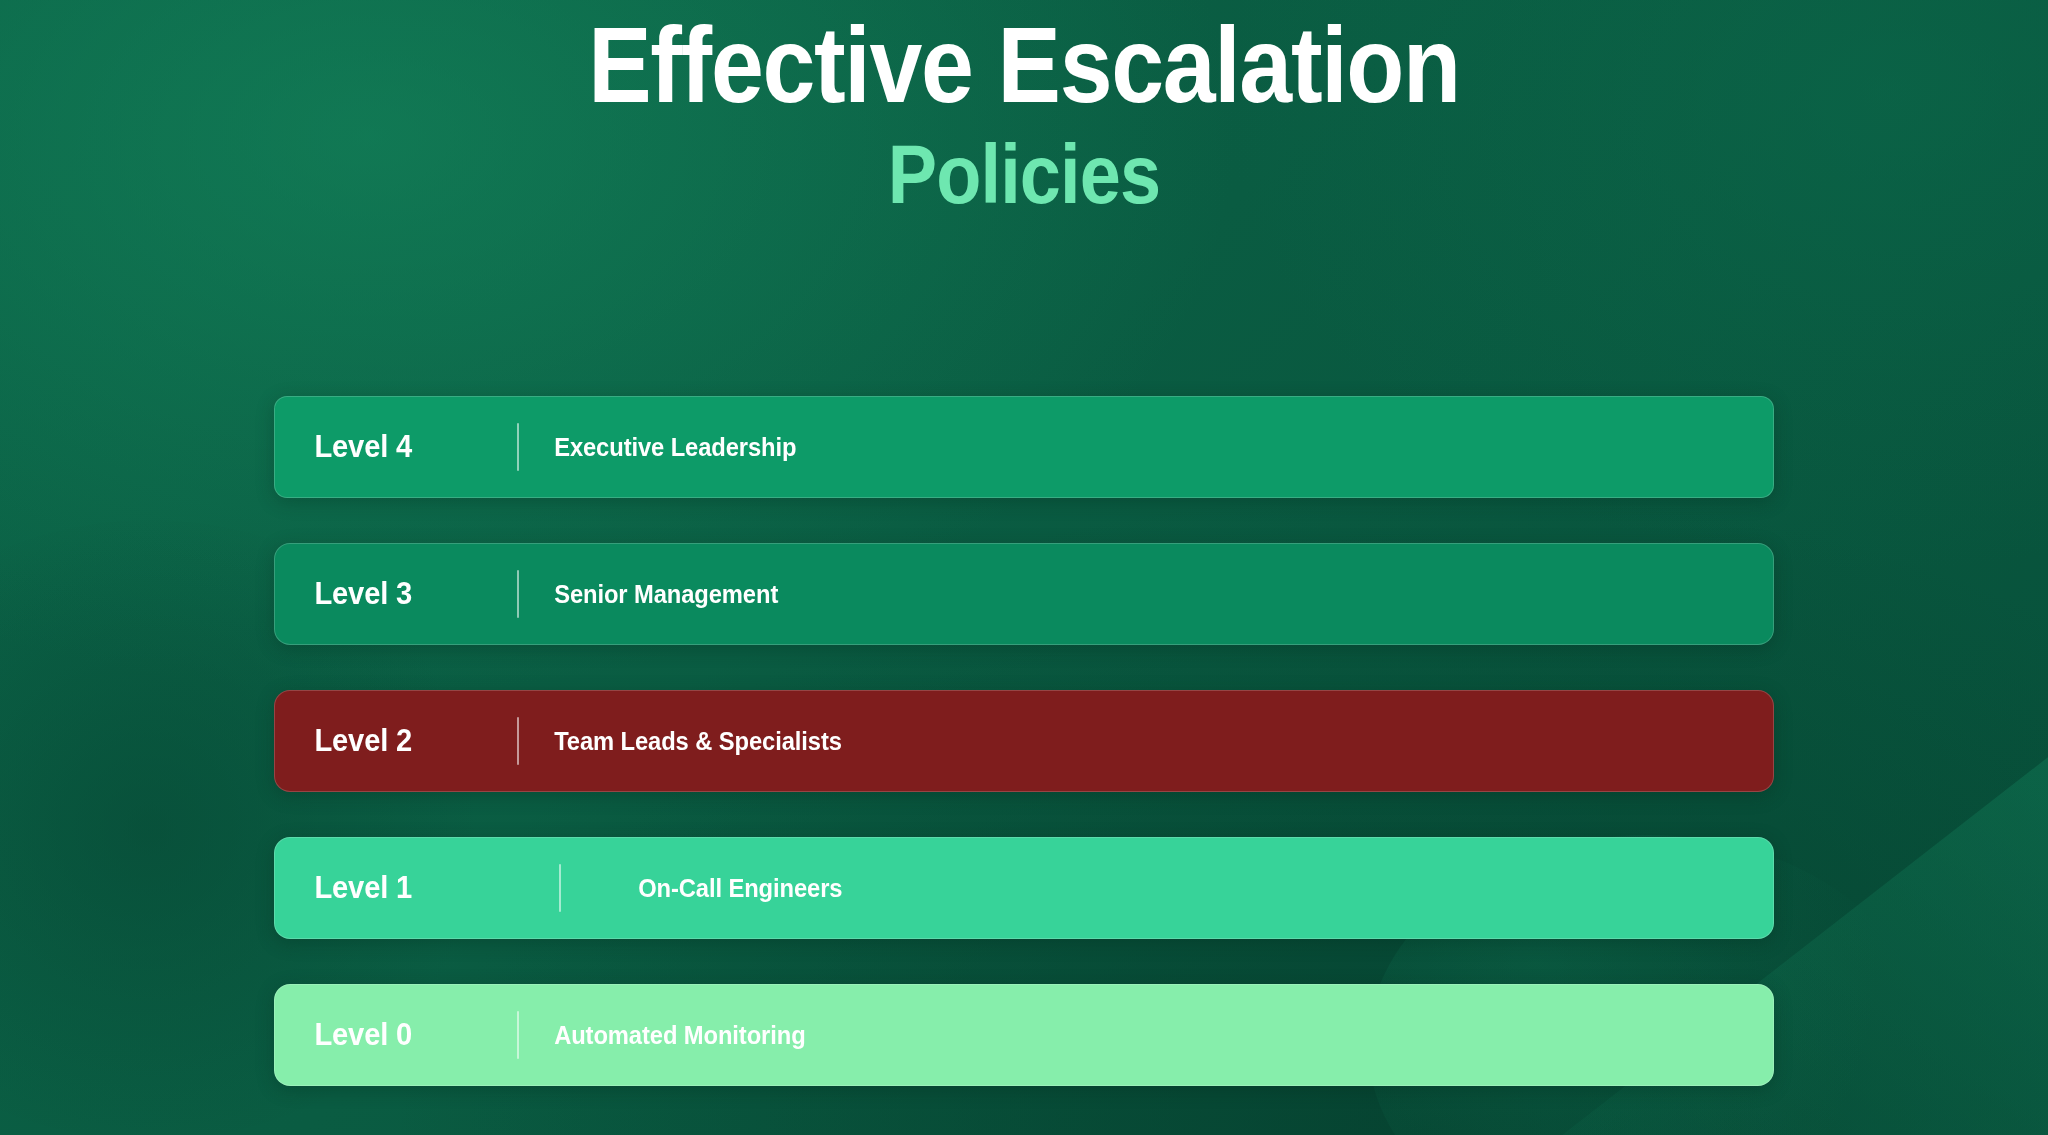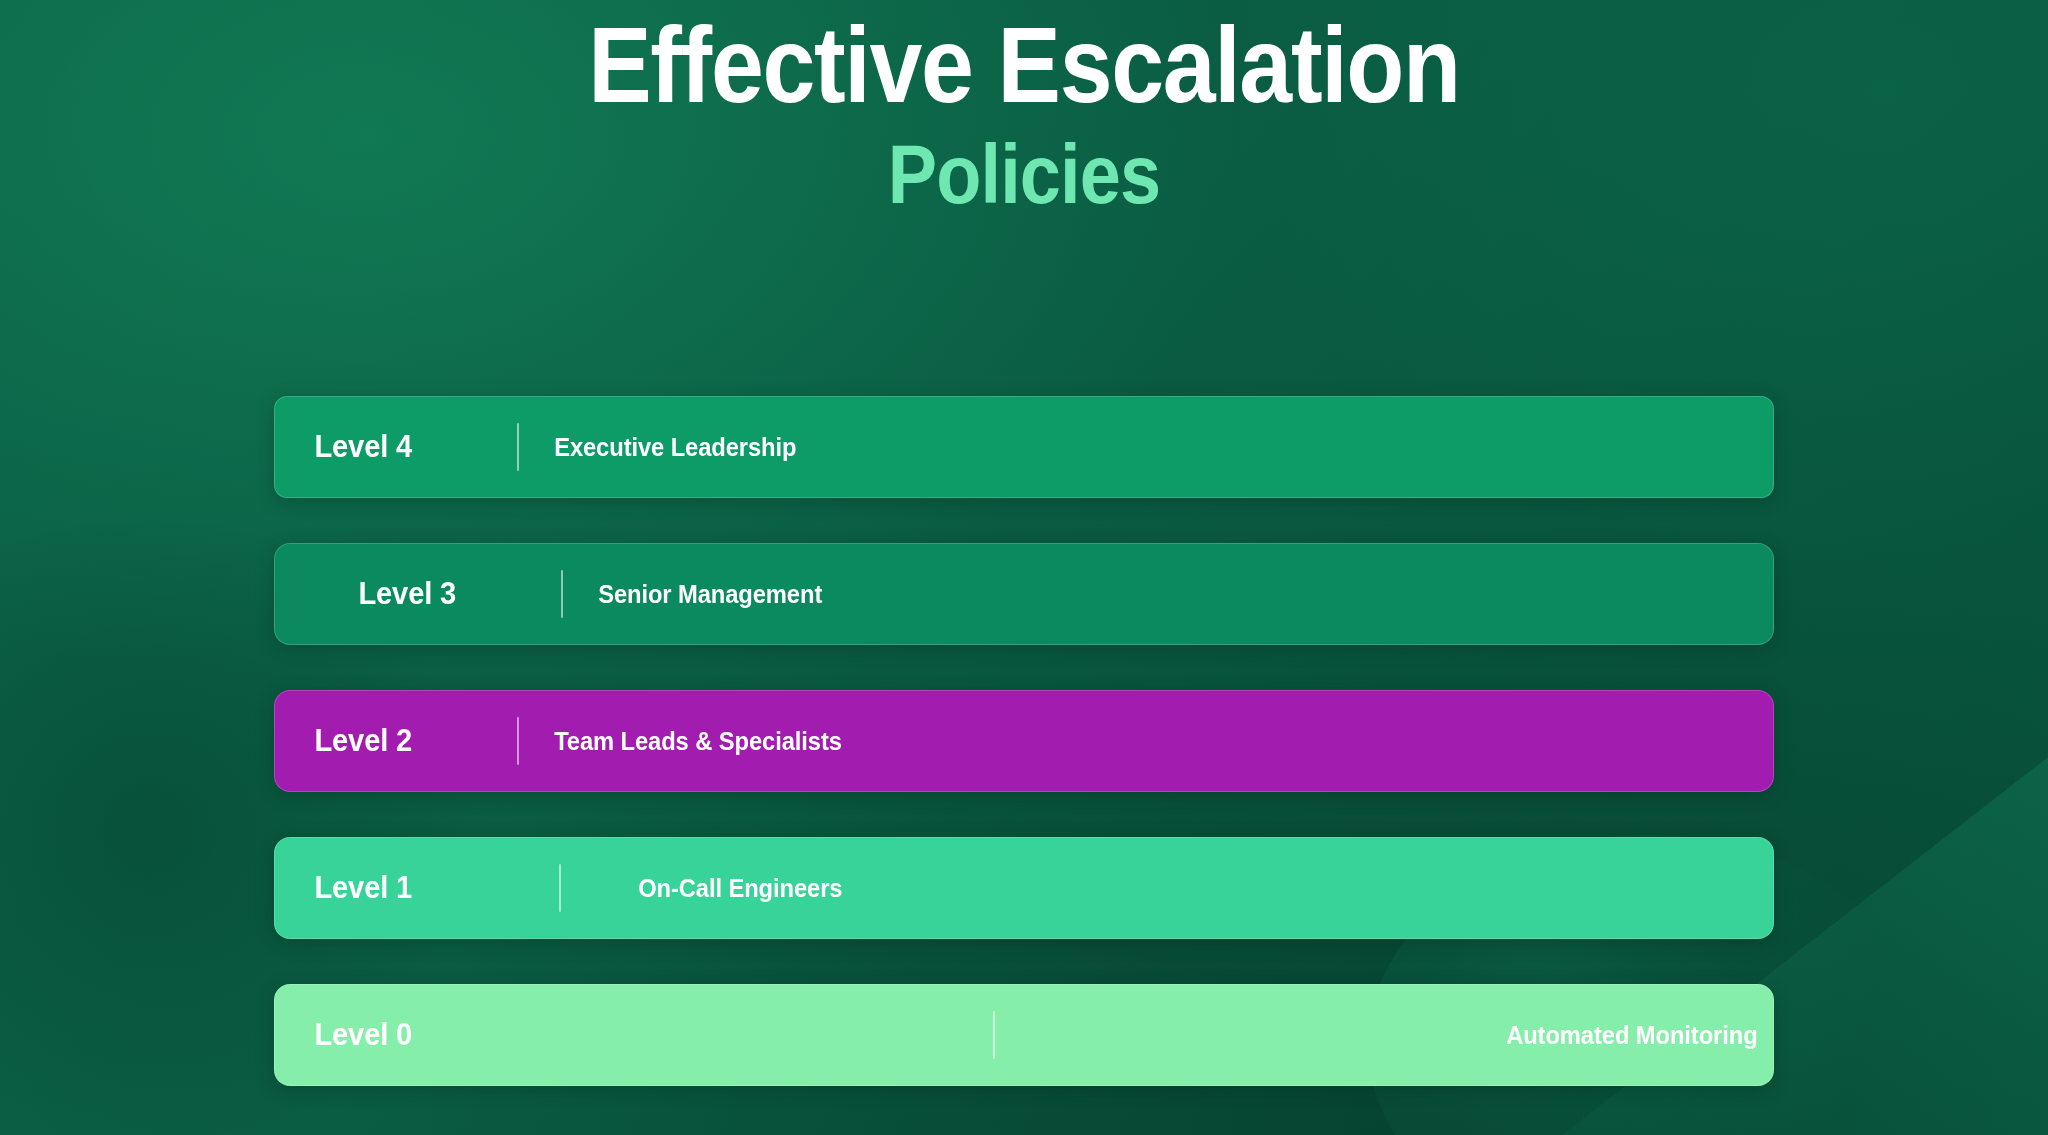--- a/index.html
+++ b/index.html
@@ -174,38 +174,38 @@
   </div>
 
   <div id="levels">
 
     <div class="level-row" style="background: rgb(13, 155, 104); border-radius: 13px;">
       <div class="level-name">Level 4</div>
       <div class="level-divider"></div>
       <div class="level-desc">Executive Leadership</div>
     </div>
 
-    <div class="level-row" style="background: rgb(10, 138, 94); padding-left: 44px;">
+    <div class="level-row" style="background: rgb(10, 138, 94);">
       <div class="level-name">Level 3</div>
       <div class="level-divider"></div>
       <div class="level-desc">Senior Management</div>
     </div>
 
-    <div class="level-row" style="background: #a21caf;">
+    <div class="level-row" style="background: #7f1d1d;">
       <div class="level-name">Level 2</div>
       <div class="level-divider"></div>
       <div class="level-desc">Team Leads &amp; Specialists</div>
     </div>
 
     <div class="level-row" style="background: rgb(55, 211, 153); gap: 42px;">
       <div class="level-name">Level 1</div>
       <div class="level-divider"></div>
       <div class="level-desc">On-Call Engineers</div>
     </div>
 
-    <div class="level-row" style="background: rgb(134, 238, 171); justify-content: space-between;">
+    <div class="level-row" style="background: rgb(134, 238, 171);">
       <div class="level-name">Level 0</div>
       <div class="level-divider"></div>
       <div class="level-desc">Automated Monitoring</div>
     </div>
 
   </div>
 </div>
 
 </body></html>

